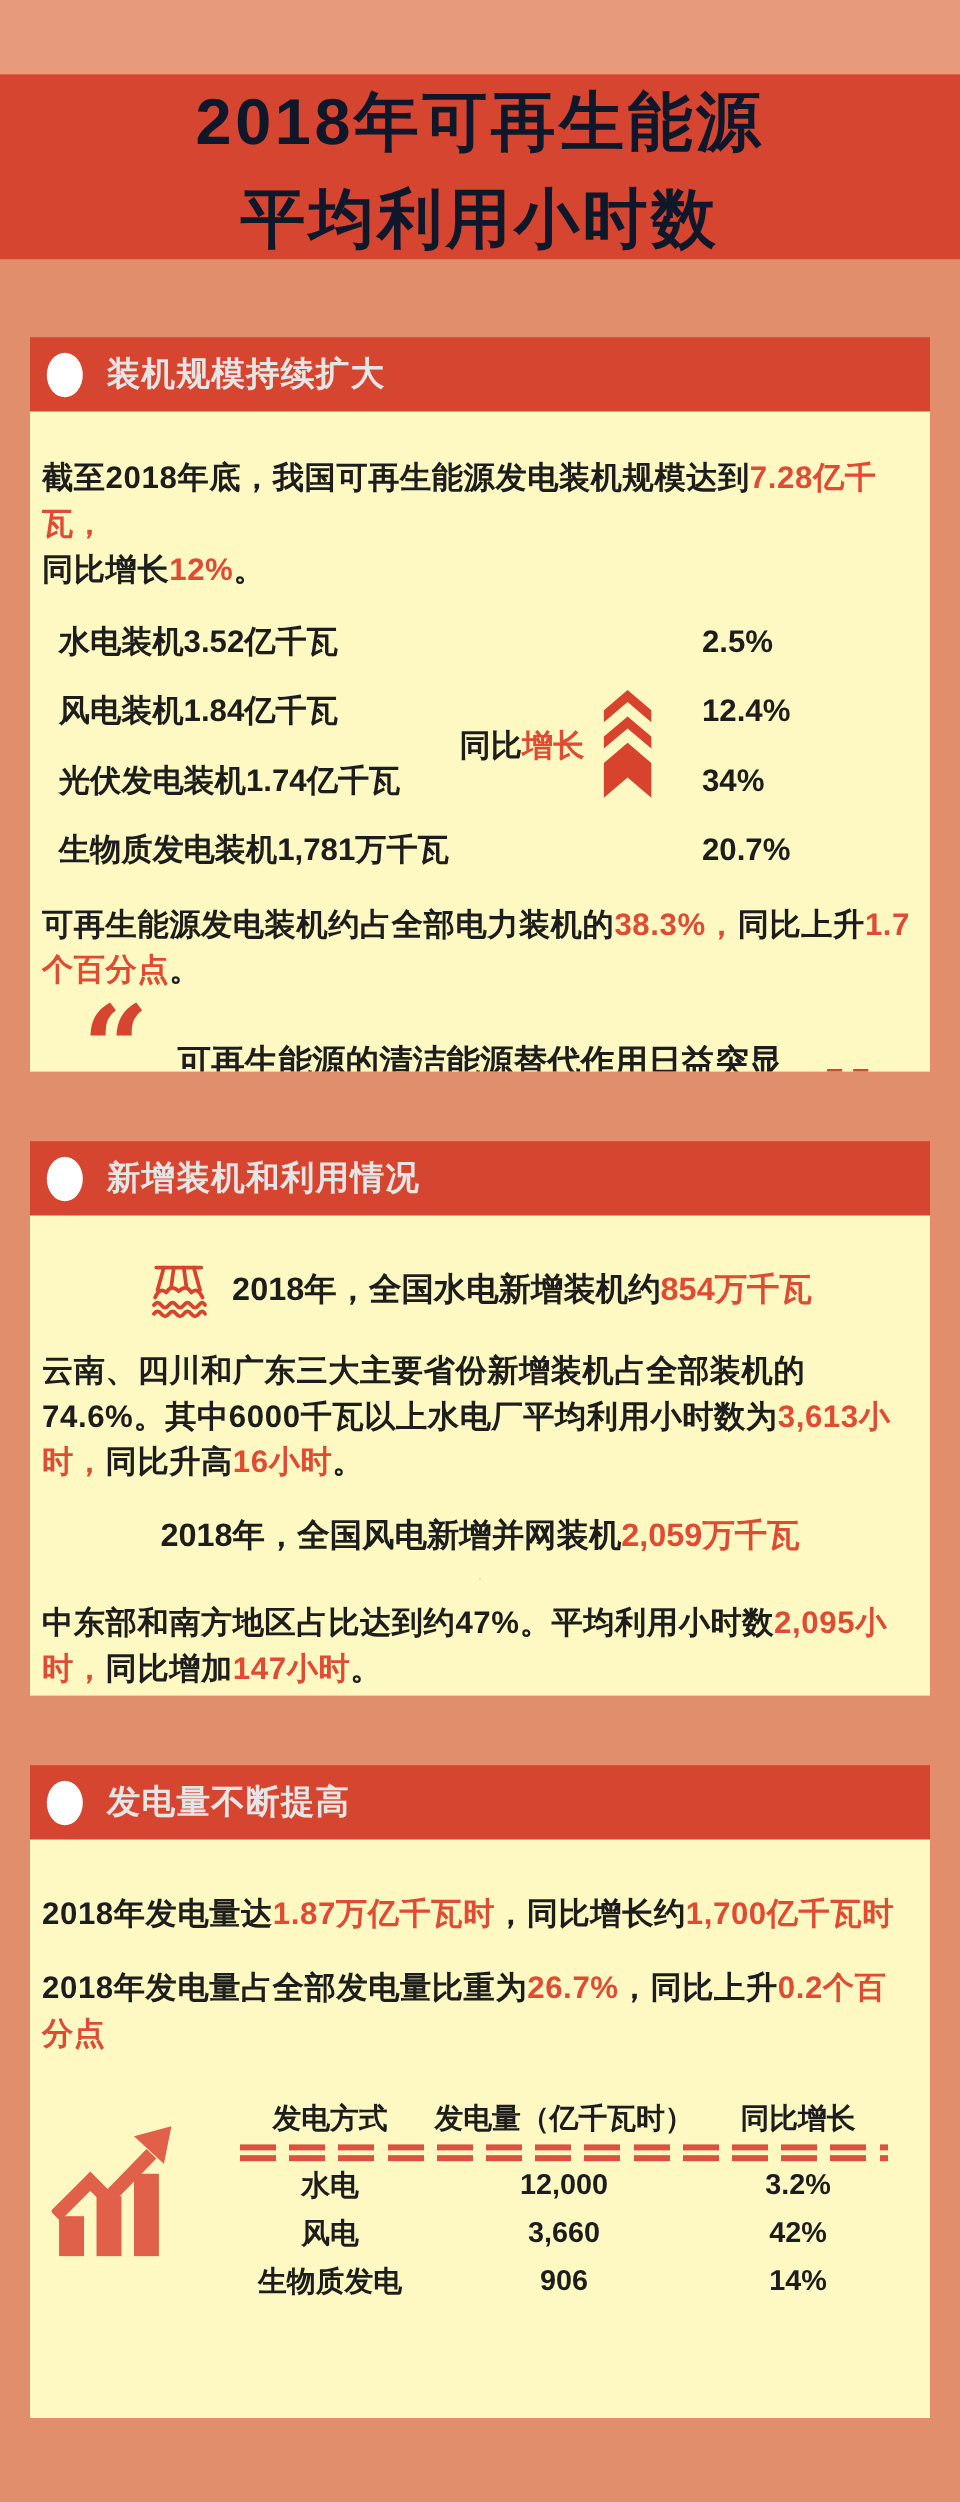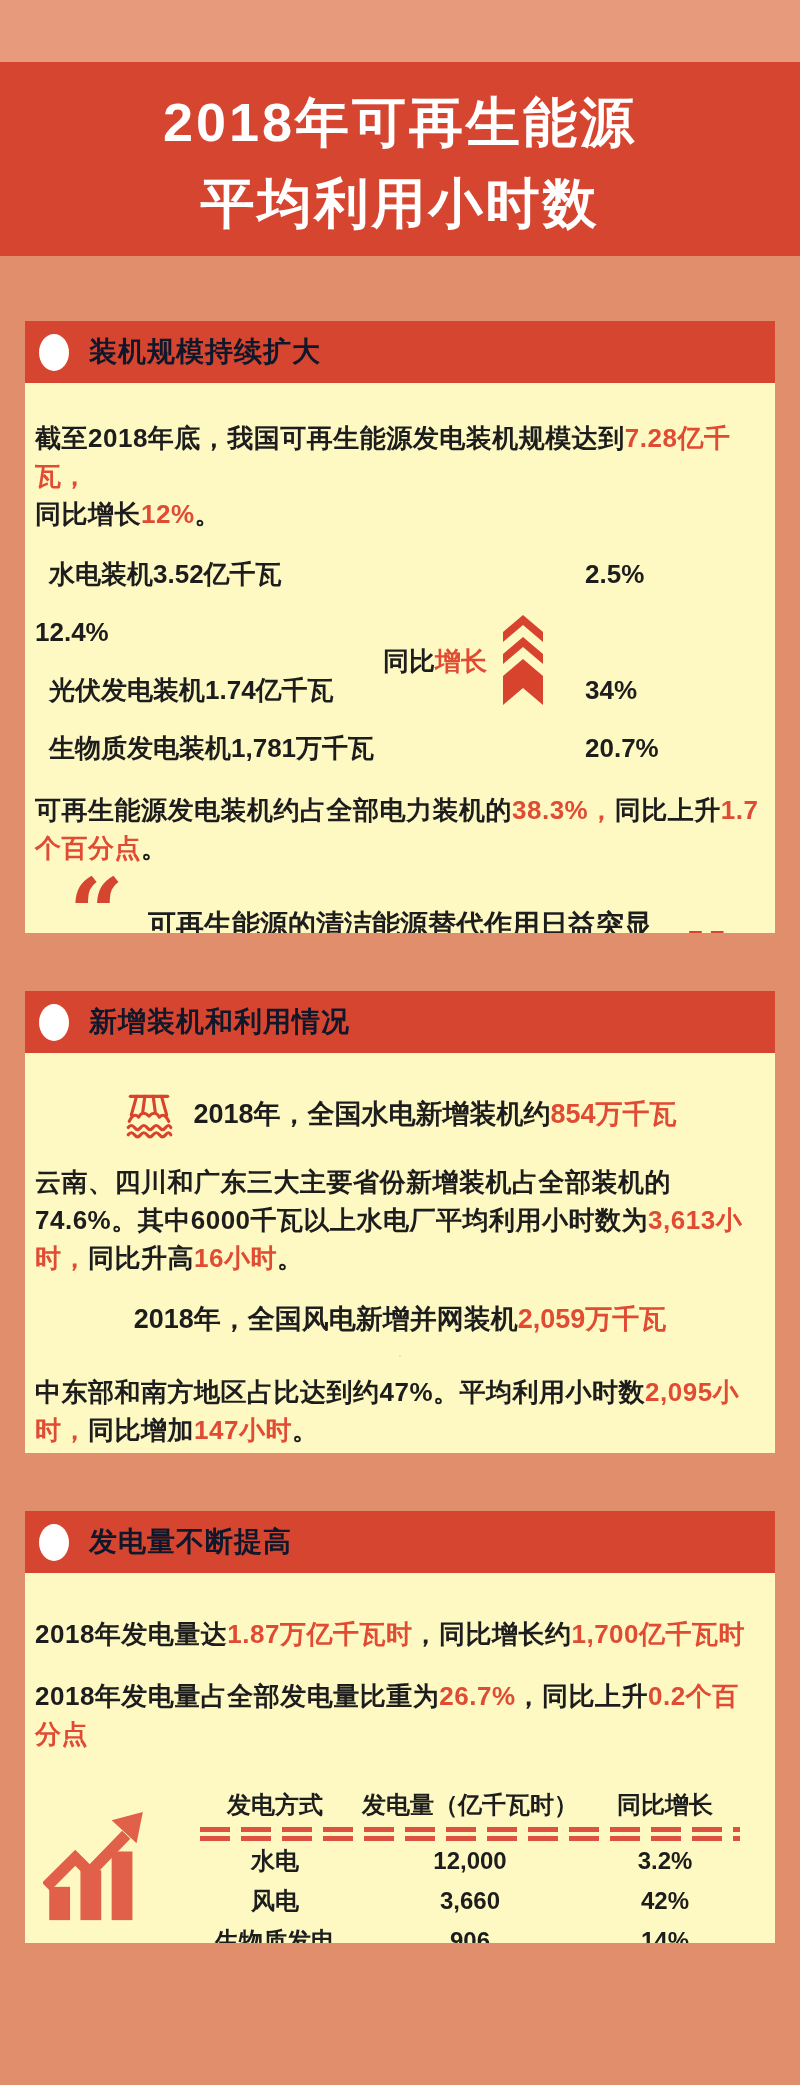--- a/index.html
+++ b/index.html
@@ -6,37 +6,37 @@
   html,body { width:800px; }
   body {
     font-family:"Liberation Sans","DejaVu Sans",sans-serif;
     font-weight:700;
     color:#1d1d1d;
     background:#e18e6c;
     width:800px; height:2085px; overflow:hidden;
   }
   .top-strip { height:62px; background:#e89a7c; }
   .title-band {
-    height:194px; background:#d6452f; color:#ffffff;
+    height:154px; background:#d6452f; color:#0f172a;
     display:flex; flex-direction:column; justify-content:center; align-items:center;
     text-align:center; padding-top:8px;
   }
   .title-band .t-line { font-size:54px; font-weight:800; letter-spacing:3px; line-height:1.5; }
   .gap1 { height:65px; } .gap2 { height:58px; } .gap3 { height:58px; }
   .card { margin:0 25px; }
   .sec-header {
     background:#d6452f; height:62px; display:flex; align-items:center;
     padding-left:14px; gap:20px;
   }
   .sec-bullet { width:30px; height:37px; background:#fff; border-radius:50%; flex:none; }
-  .sec-title { color:#0f172a; font-size:28px; letter-spacing:1px; }
+  .sec-title { color:#e5e5e5; font-size:28px; letter-spacing:1px; }
   .card-body { background:#fef9c3; padding:0 10px; overflow:hidden; }
   .body1 { height:550px; }
   .body2 { height:400px; }
-  .body3 { height:370px; }
+  .body3 { height:482px; }
   p.txt { font-size:26px; line-height:38px; letter-spacing:0.5px; }
   .red { color:#e04b33; }
   
   .rows { position:relative; margin-top:24px; }
   .row { display:flex; align-items:center; height:34px; margin-bottom:24px; }
   .row-label { width:550px; padding-left:14px; font-size:26px; }
   .row-value { font-size:26px; }
   .yoy {
     position:absolute; left:348px; top:50%; transform:translateY(-50%);
     display:flex; align-items:center; gap:16px;
@@ -90,20 +90,21 @@
   </div>
   <div class="card-body body1">
     <p class="txt intro"><span>截至2018年底，我国可再生能源发电装机规模达到</span><span class="red">7.28亿千瓦，</span><br><span>同比增长</span><span class="red">12%</span><span>。</span></p>
 
     <div class="rows">
       <div class="row">
         <span class="row-label">水电装机3.52亿千瓦</span>
         <span class="row-value">2.5%</span>
       </div>
       <div class="row">
+        <span class="row-label">风电装机1.84亿千瓦</span>
         <span class="row-value">12.4%</span>
       </div>
       <div class="row">
         <span class="row-label">光伏发电装机1.74亿千瓦</span>
         <span class="row-value">34%</span>
       </div>
       <div class="row">
         <span class="row-label">生物质发电装机1,781万千瓦</span>
         <span class="row-value">20.7%</span>
       </div>

